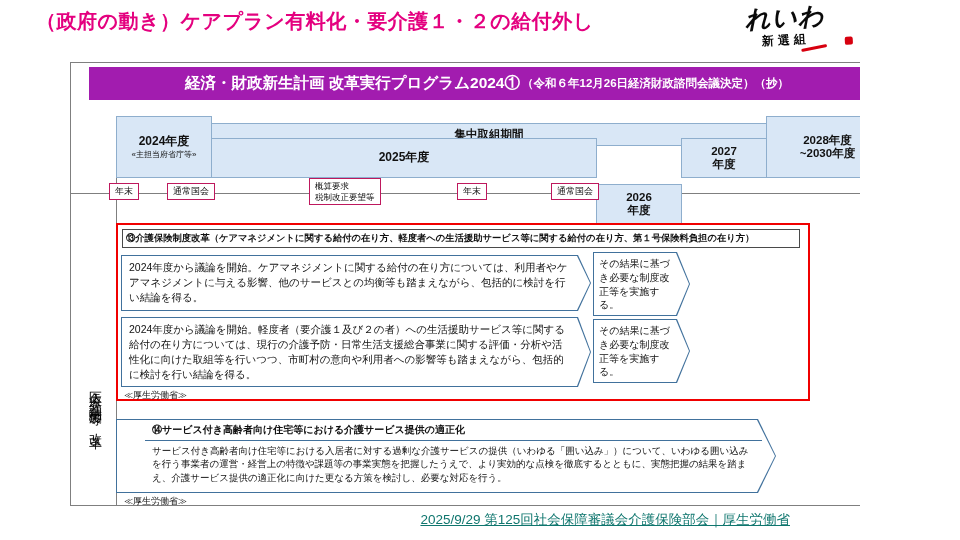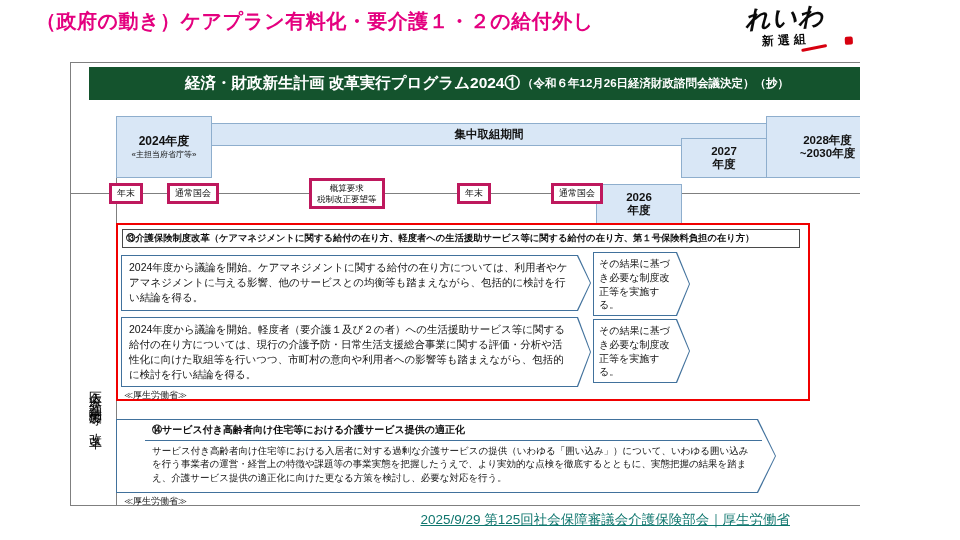--- a/index.html
+++ b/index.html
@@ -9,21 +9,21 @@
   .page-title { position:absolute; left:36px; top:8px; font-size:20px; font-weight:bold; color:#e4007f; letter-spacing:0.5px; }
 
   .logo { position:absolute; right:20px; top:4px; width:110px; text-align:center; transform:rotate(-3deg); color:#0a0a0a; }
   .logo-main { font-size:25px; font-weight:900; font-style:italic; line-height:1.05; letter-spacing:1px; }
   .logo-sub { font-size:12px; font-weight:700; letter-spacing:4px; position:relative; display:inline-block; }
   .logo-seal { position:absolute; right:-12px; bottom:1px; width:8px; height:8px; background:#d7000f; border-radius:2px; }
   .logo-squig { position:absolute; right:14px; top:44px; width:26px; height:3px; background:#d7000f; border-radius:2px; transform:rotate(-8deg); }
 
   .docbox { position:absolute; left:70px; top:62px; width:820px; height:444px; border:1px solid #7f7f7f; background:#fff; }
 
-  .doc-header { position:absolute; left:18px; top:4px; right:4px; height:33px; background:#14532d; color:#fff;
+  .doc-header { position:absolute; left:18px; top:4px; right:4px; height:33px; background:#a21caf; color:#fff;
                 display:flex; align-items:center; justify-content:center; gap:2px; white-space:nowrap; }
   .doc-header-main { font-size:15.5px; font-weight:bold; }
   .doc-header-sub  { font-size:11.5px; font-weight:bold; }
 
   .side-label { position:absolute; left:5px; top:222px; width:38px; height:240px;
                 writing-mode:vertical-rl; text-orientation:upright;
                 display:flex; align-items:center; justify-content:center;
                 font-size:13px; letter-spacing:3px; color:#000; }
 
   .vline { position:absolute; left:45px; top:53px; width:1px; height:389px; background:#7f7f7f; }
@@ -32,22 +32,22 @@
   .hcell { position:absolute; background:#d9e7f6; border:1px solid #8eaecd; display:flex; flex-direction:column;
            align-items:center; justify-content:center; font-weight:bold; color:#111; text-align:center; line-height:1.15; }
   .hc-2024  { left:45px;  top:53px; width:96px;  height:62px; font-size:12px; }
   .hc-2024 .sub { font-size:8px; font-weight:normal; margin-top:2px; }
   .hc-focus { left:140px; top:60px; width:556px; height:23px; font-size:11.5px; }
   .hc-2025  { left:140px; top:75px; width:386px; height:40px; font-size:12px; }
   .hc-2026  { left:525px; top:75px; width:86px;  height:40px; font-size:11.5px;margin-top:46px; }
   .hc-2027  { left:610px; top:75px; width:86px;  height:40px; font-size:11.5px; }
   .hc-2028  { left:695px; top:53px; width:123px; height:62px; font-size:11.5px; }
 
-  .tag { position:absolute; background:#fff; border:3px solid #be185d; font-size:9px; line-height:1.25;
-         text-align:center; padding:2px 5px; z-index:2; white-space:nowrap; }
+  .tag { position:absolute; background:#fff; border:1px solid #be185d; font-size:9px; line-height:1.25;
+         padding:2px 5px; z-index:2; white-space:nowrap; }
   .tag0 { left:38px;  top:120px; }
   .tag1 { left:96px;  top:120px; }
   .tag2 { left:238px; top:115px; font-size:8.5px; }
   .tag3 { left:386px; top:120px; }
   .tag4 { left:480px; top:120px; }
 
   .redbox { position:absolute; left:45px; top:160px; width:694px; height:178px; border:2px solid #f00000; z-index:3; pointer-events:none; }
 
   .s13-head { position:absolute; left:51px; top:166px; width:678px; height:19px; border:1px solid #4a4a4a; background:#fff;
               font-size:9.3px; line-height:17px; padding:0 3px; white-space:nowrap; overflow:hidden; z-index:4;font-weight:bold; }
@@ -100,20 +100,21 @@
     <div class="side-label">医療・介護制度等の改革</div>
 
     <div class="vline"></div>
     <div class="tl-line"></div>
 
     <div class="hcell hc-2024">
       <span>2024年度</span>
       <span class="sub">«主担当府省庁等»</span>
     </div>
     <div class="hcell hc-focus">集中取組期間</div>
+    <div class="hcell hc-2025">2025年度</div>
     <div class="hcell hc-2026">
       <span>2026</span>
       <span>年度</span>
     </div>
     <div class="hcell hc-2027">
       <span>2027</span>
       <span>年度</span>
     </div>
     <div class="hcell hc-2028">
       <span>2028年度</span>

